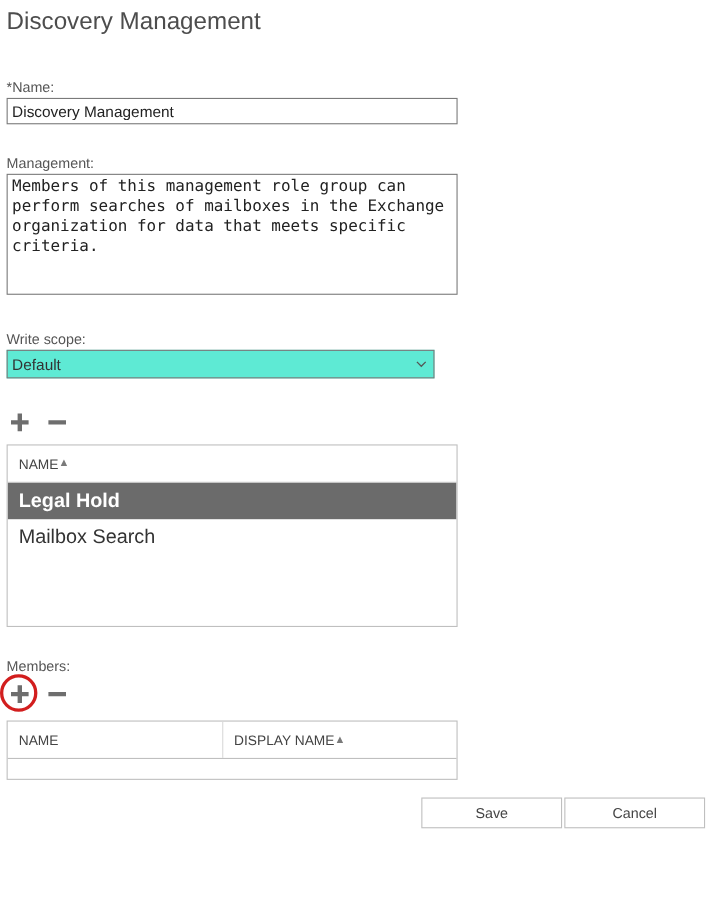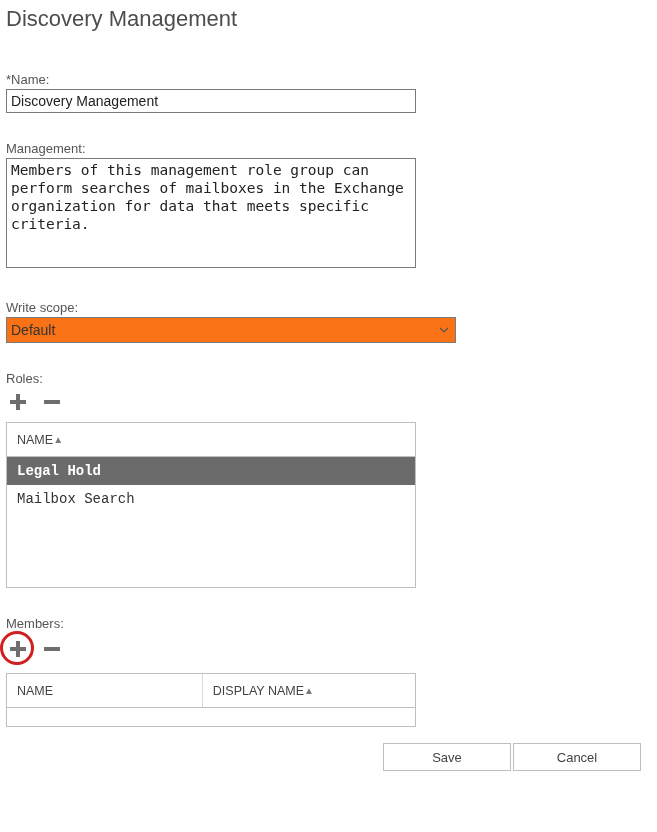--- a/index.html
+++ b/index.html
@@ -39,25 +39,25 @@
     height: 110px;
     font-size: 14.5px;
     padding: 2px 4px;
     border: 1px solid #7a7a7a;
     resize: none;
     color: #222;
     line-height: 1.25;
   }
   .block { margin-bottom: 28px; }
   .scope-select {
-    width: 450px;
+    width: 389px;
     height: 26px;
     font-size: 14px;
     border: 1px solid #7a7a7a;
-    background: #f97316;
+    background: #5eead4;
     padding: 0 4px;
     position: relative;
   }
   .scope-select .caret {
     position: absolute;
     right: 6px;
     top: 50%;
     transform: translateY(-50%);
     pointer-events: none;
   }
@@ -87,23 +87,22 @@
   }
   .listbox-header .col {
     padding: 8px 10px;
     display: flex;
     align-items: center;
     border-right: 1px solid #d9d9d9;
   }
   .listbox-header .col:last-child { border-right: none; }
   .roles-body {
     height: 130px;
-    font-size: 14px;
+    font-size: 18px;
     overflow: hidden;
-    font-family: Liberation Mono, monospace;
   }
   .role-row {
     padding: 6px 10px;
     color: #333;
   }
   .role-row.selected {
     background: #6b6b6b;
     color: #ffffff;
     font-weight: bold;
   }
@@ -166,21 +165,20 @@
       <span style="line-height:24px;">Default</span>
       <span class="caret">
         <svg class="icon-svg" width="10" height="10" viewBox="0 0 10 10">
             <polyline points="1,3 5,7 9,3" fill="none" stroke="#555" stroke-width="1.2"></polyline>
           </svg>
       </span>
     </div>
   </div>
 
   <div class="block">
-    <label class="field-label">Roles:</label>
     <div class="toolbar">
       <span class="icon-btn" title="Add">
         <svg class="icon-svg" width="22" height="22" viewBox="0 0 22 22">
             <path d="M11 3v16M3 11h16" stroke="#6e6e6e" stroke-width="4" stroke-linecap="butt"></path>
           </svg>
       </span>
       <span class="icon-btn" title="Remove">
         <svg class="icon-svg" width="22" height="22" viewBox="0 0 22 22">
             <path d="M3 11h16" stroke="#6e6e6e" stroke-width="4" stroke-linecap="butt"></path>
           </svg>

